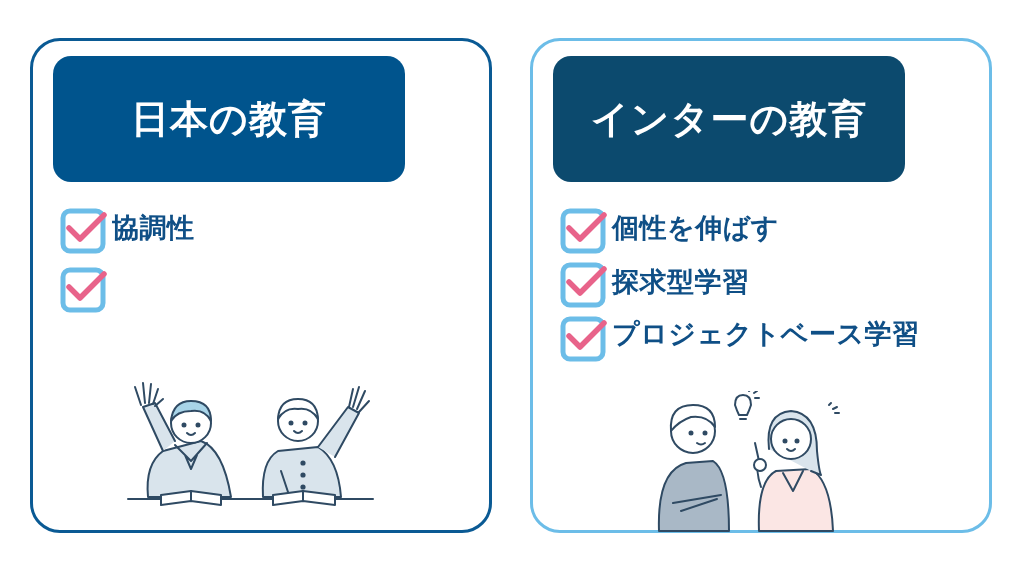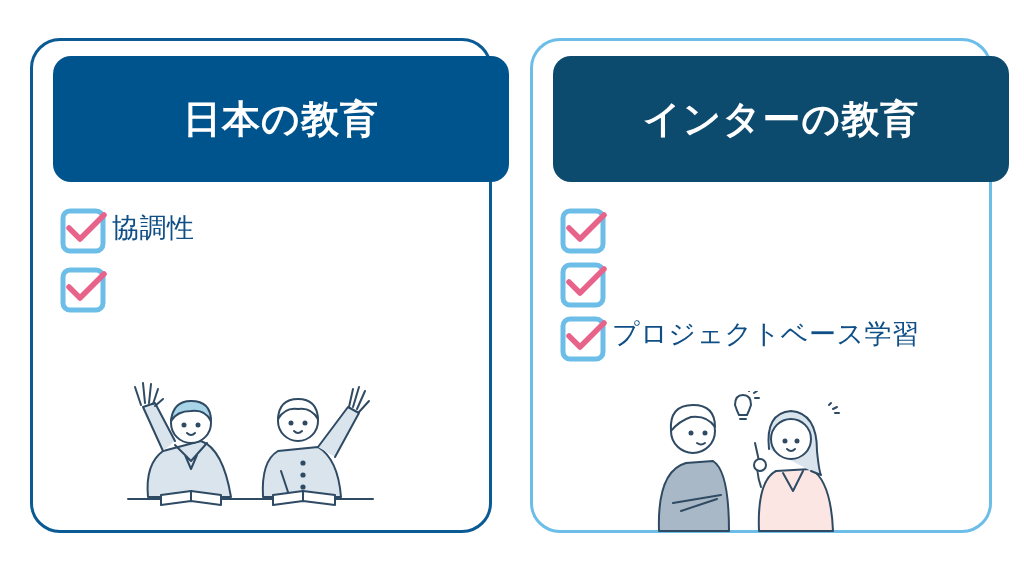--- a/index.html
+++ b/index.html
@@ -1,27 +1,27 @@
 <!DOCTYPE html>
 <html><head>
 <meta charset="utf-8">
 <style>
   html,body{margin:0;padding:0;background:#ffffff;}
   body{width:1024px;height:569px;position:relative;overflow:hidden;font-family:"DejaVu Sans","Liberation Sans",sans-serif;}
   .card{position:absolute;top:38px;width:462px;height:495px;border-radius:30px;box-sizing:border-box;background:#fff;}
   .card.jp{left:30px;border:3px solid #0a5a94;}
   .card.intl{left:530px;border:3px solid #6cbde8;}
-  .header{position:absolute;left:20px;top:15px;width:456px;height:126px;border-radius:18px;display:flex;align-items:center;justify-content:center;color:#fff;font-weight:bold;font-size:38px;letter-spacing:1px;}
+  .header{position:absolute;left:20px;top:15px;width:352px;height:126px;border-radius:18px;display:flex;align-items:center;justify-content:center;color:#fff;font-weight:bold;font-size:38px;letter-spacing:1px;}
   .jp .header{background:#00548d;}
   .intl .header{background:#0c4a6e;}
   .list{position:absolute;left:27px;top:165px;right:20px;}
   .item{display:flex;align-items:flex-start;margin-bottom:13px;}
   .check{width:46px;height:46px;flex:0 0 46px;position:relative;}
   .check svg{position:absolute;left:0;top:0;}
-  .label{color:#0f4f86;font-weight:normal;font-size:27px;line-height:40px;margin-left:6px;margin-top:2px;letter-spacing:0.5px;}
+  .label{color:#0f4f86;font-weight:bold;font-size:27px;line-height:40px;margin-left:6px;margin-top:2px;letter-spacing:0.5px;}
   .intl .list{top:165px;}
   .intl .item{margin-bottom:8px;}
   .illus{position:absolute;}
 </style>
 </head>
 <body>
 
 <div class="card jp">
   <div class="header">日本の教育</div>
   <div class="list">
@@ -91,28 +91,30 @@
 <div class="card intl">
   <div class="header">インターの教育</div>
   <div class="list">
     <div class="item">
       <span class="check">
         <svg width="50" height="48" viewBox="0 0 50 48">
             <rect x="3" y="5" width="40" height="40" rx="7" fill="none" stroke="#6cbde8" stroke-width="5"></rect>
             <polyline points="9,22 20,33 44,9" fill="none" stroke="#e8638a" stroke-width="5.5" stroke-linecap="round" stroke-linejoin="round"></polyline>
           </svg>
       </span>
+      <span class="label">個性を伸ばす</span>
     </div>
     <div class="item">
       <span class="check">
         <svg width="50" height="48" viewBox="0 0 50 48">
             <rect x="3" y="5" width="40" height="40" rx="7" fill="none" stroke="#6cbde8" stroke-width="5"></rect>
             <polyline points="9,22 20,33 44,9" fill="none" stroke="#e8638a" stroke-width="5.5" stroke-linecap="round" stroke-linejoin="round"></polyline>
           </svg>
       </span>
+      <span class="label">探求型学習</span>
     </div>
     <div class="item">
       <span class="check">
         <svg width="50" height="48" viewBox="0 0 50 48">
             <rect x="3" y="5" width="40" height="40" rx="7" fill="none" stroke="#6cbde8" stroke-width="5"></rect>
             <polyline points="9,22 20,33 44,9" fill="none" stroke="#e8638a" stroke-width="5.5" stroke-linecap="round" stroke-linejoin="round"></polyline>
           </svg>
       </span>
       <span class="label" style="width:310px;line-height:36px;">プロジェクトベース学習</span>
     </div>

